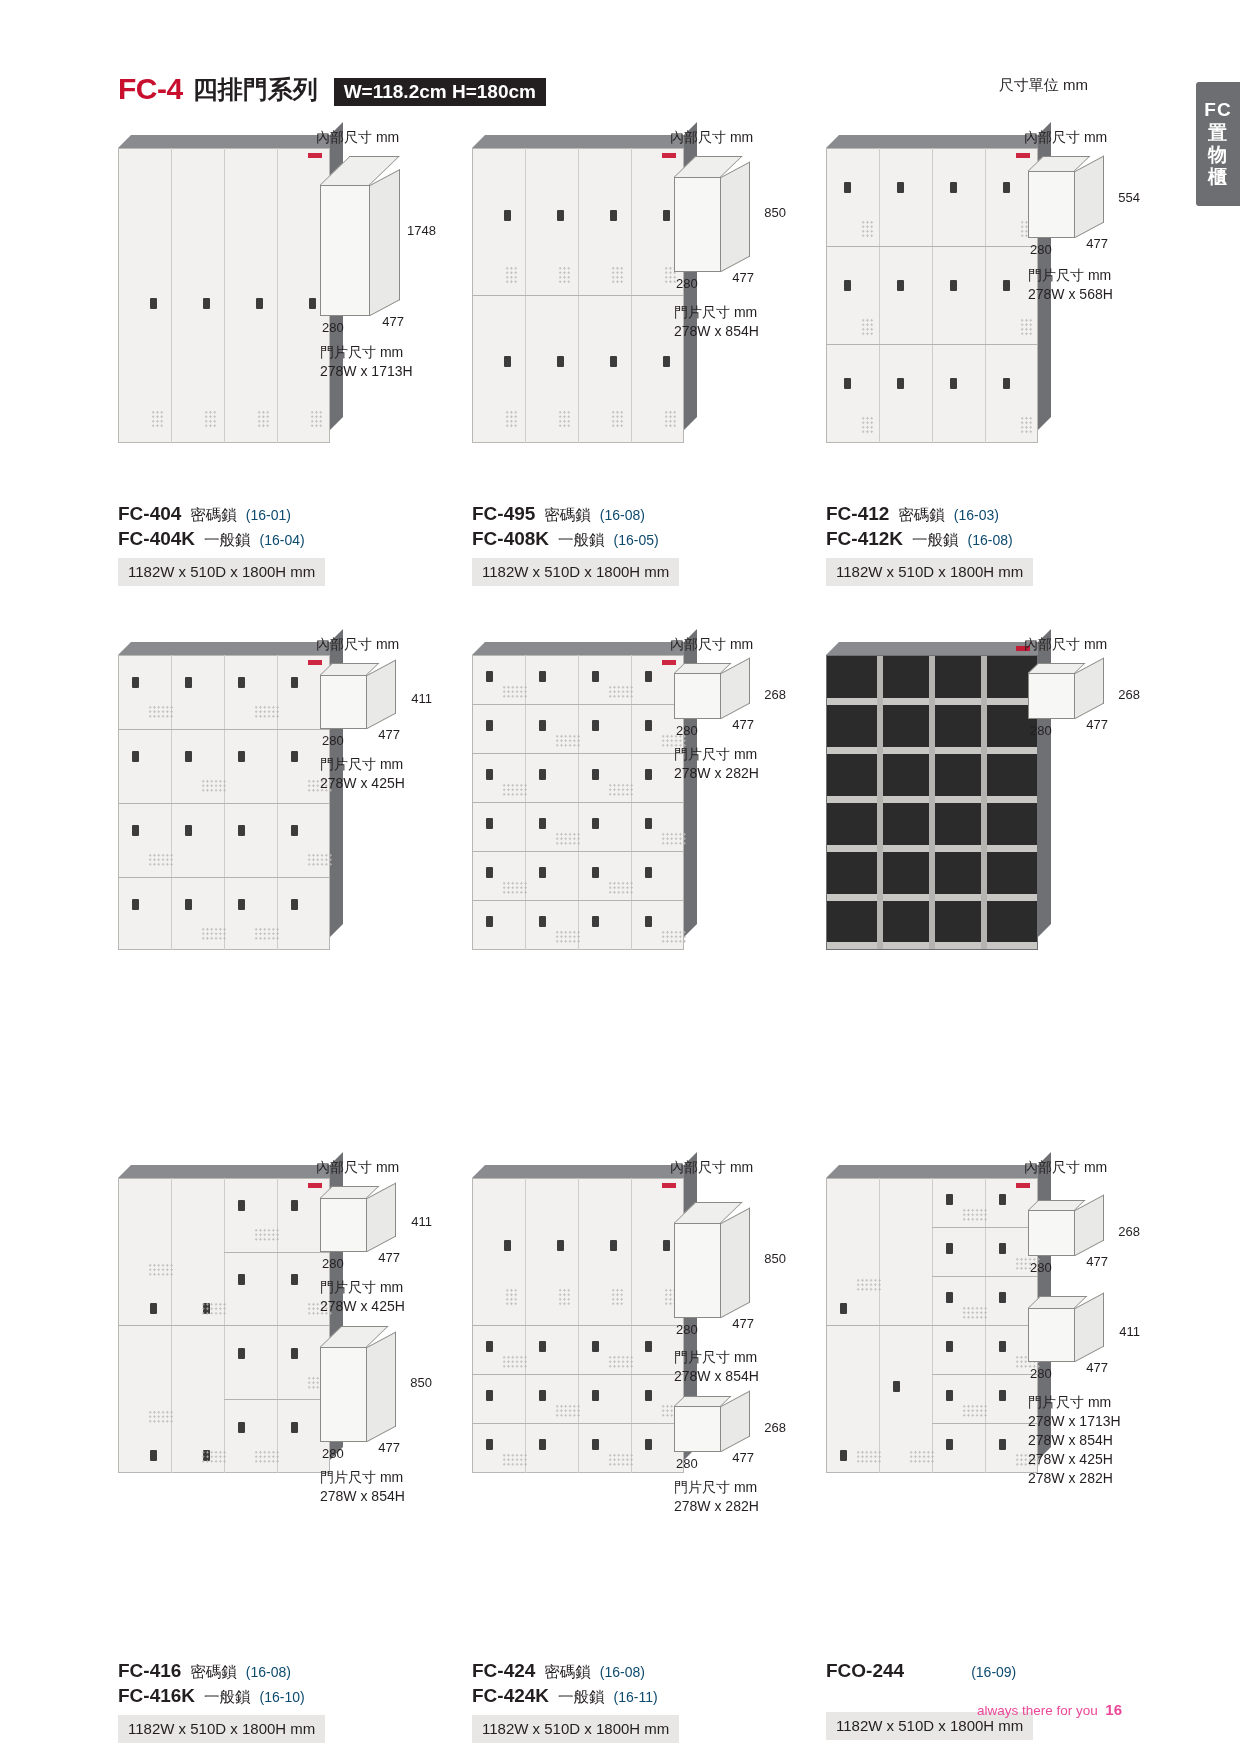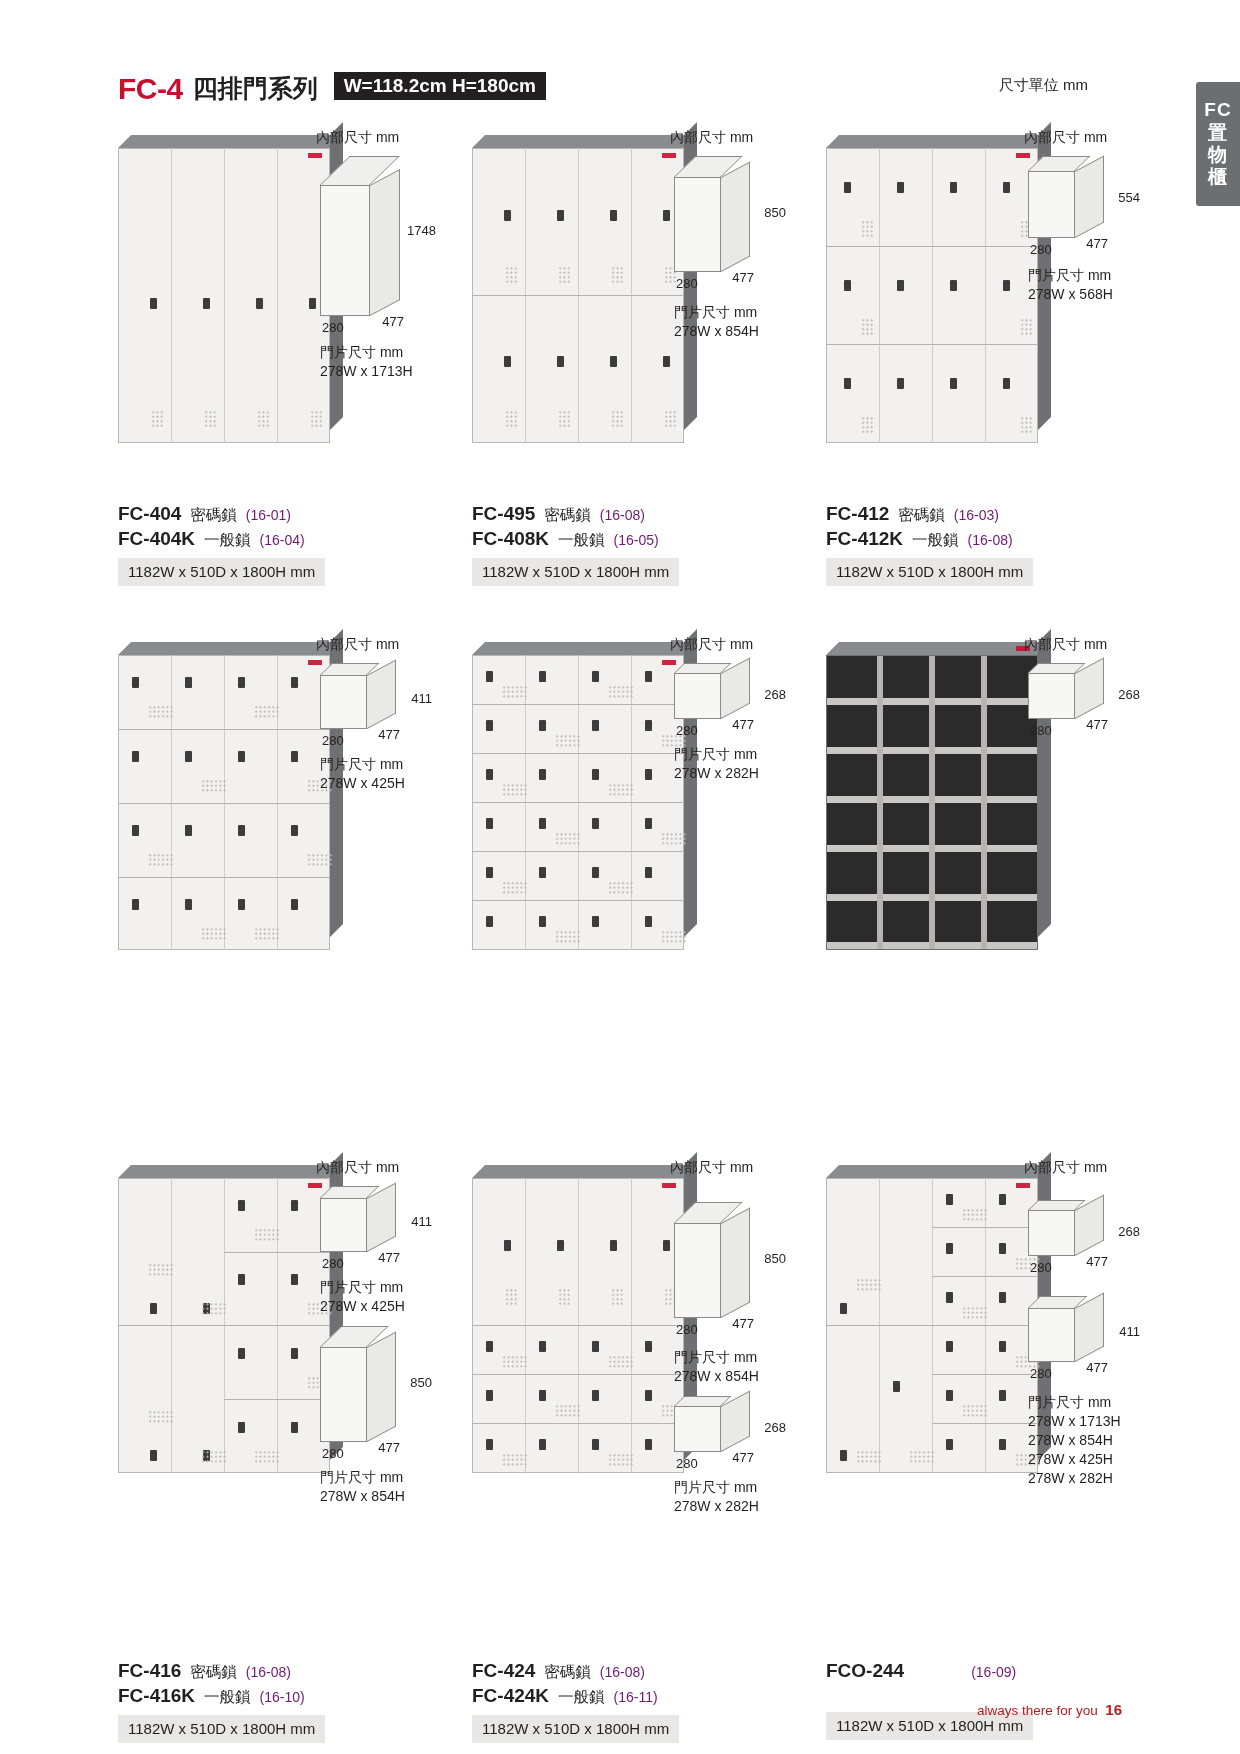--- a/index.html
+++ b/index.html
@@ -8,21 +8,21 @@
     width:1240px; height:1754px;
     background:#ffffff;
     font-family:"Liberation Sans", sans-serif;
     color:#231f20;
     position:relative;
     overflow:hidden;
   }
   .page { position:relative; width:1240px; height:1754px; }
 
   
-  .hdr { position:absolute; left:118px; top:72px; display:flex; align-items:flex-start; gap:10px; }
+  .hdr { position:absolute; left:118px; top:72px; display:flex; align-items:flex-end; gap:10px; }
   .hdr-code { font-size:30px; font-weight:bold; color:#c8102e; letter-spacing:-0.5px; }
   .hdr-title { font-size:25px; font-weight:bold; color:#231f20; }
   .hdr-badge {
     background:#231f20; color:#ffffff; font-size:19px; font-weight:bold;
     padding:4px 10px 5px 10px; margin-left:6px; line-height:1;
   }
   .unit-note { position:absolute; right:152px; top:76px; font-size:15px; color:#231f20; }
 
   .tab {
     position:absolute; right:0px; top:82px; width:44px; height:124px;
@@ -97,28 +97,28 @@
   .cube .wval { position:absolute; left:2px; bottom:-19px; font-size:13px; }
   .cube .dval { position:absolute; right:-4px; bottom:-13px; font-size:13px; }
   .doornote { position:absolute; font-size:14px; line-height:1.35; white-space:nowrap; }
 
   
   .cap { position:absolute; }
   .cap .r1, .cap .r2 { display:flex; align-items:baseline; gap:9px; white-space:nowrap; }
   .cap .r1 { margin-bottom:2px; }
   .cap .code { font-size:19px; font-weight:bold; color:#231f20; }
   .cap .lk { font-size:15.5px; }
-  .cap .ref { font-size:14px; color:#701a75; }
+  .cap .ref { font-size:14px; color:#0c4a6e; }
   .cap .size {
     margin-top:7px; background:#e8e7e5; color:#231f20;
     font-size:15px; padding:5px 10px 6px 10px; display:inline-block; white-space:nowrap;
   }
   .cap .ref-right { margin-left:58px; }
 
-  .footer { position:absolute; right:118px; bottom:36px; font-size:13.5px; color:#b91c1c; }
+  .footer { position:absolute; right:118px; bottom:36px; font-size:13.5px; color:#ec4899; }
   .footer b { font-size:15px; }
 </style>
 </head>
 <body>
 
 <div class="page">
 
   <div class="hdr">
     <span class="hdr-code">FC-4</span>
     <span class="hdr-title">四排門系列</span>

